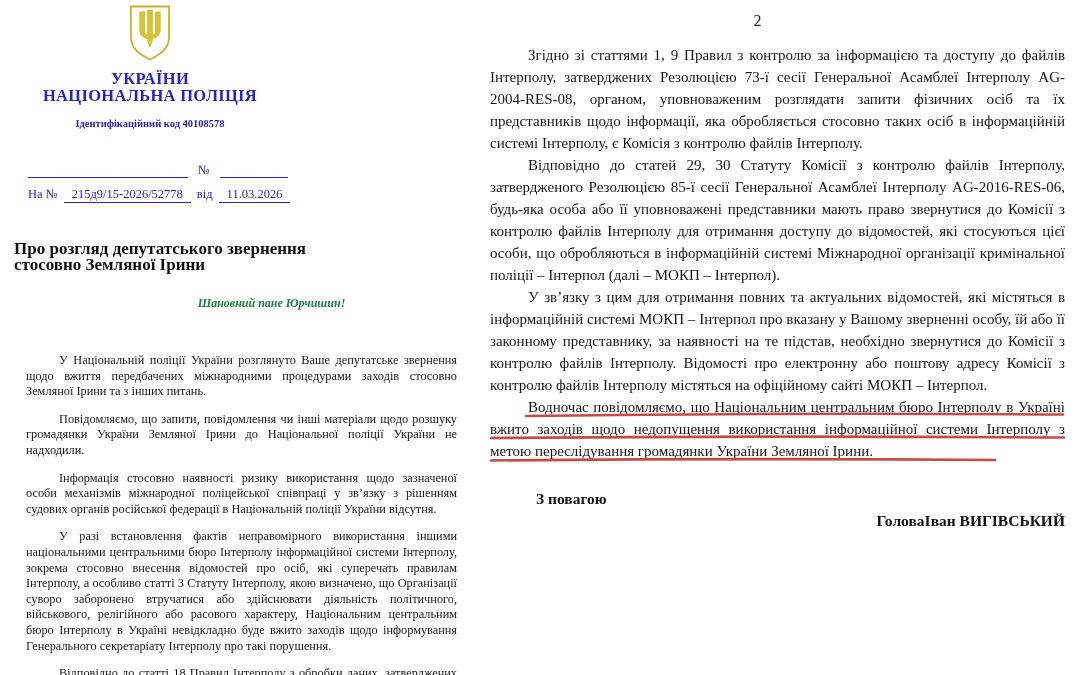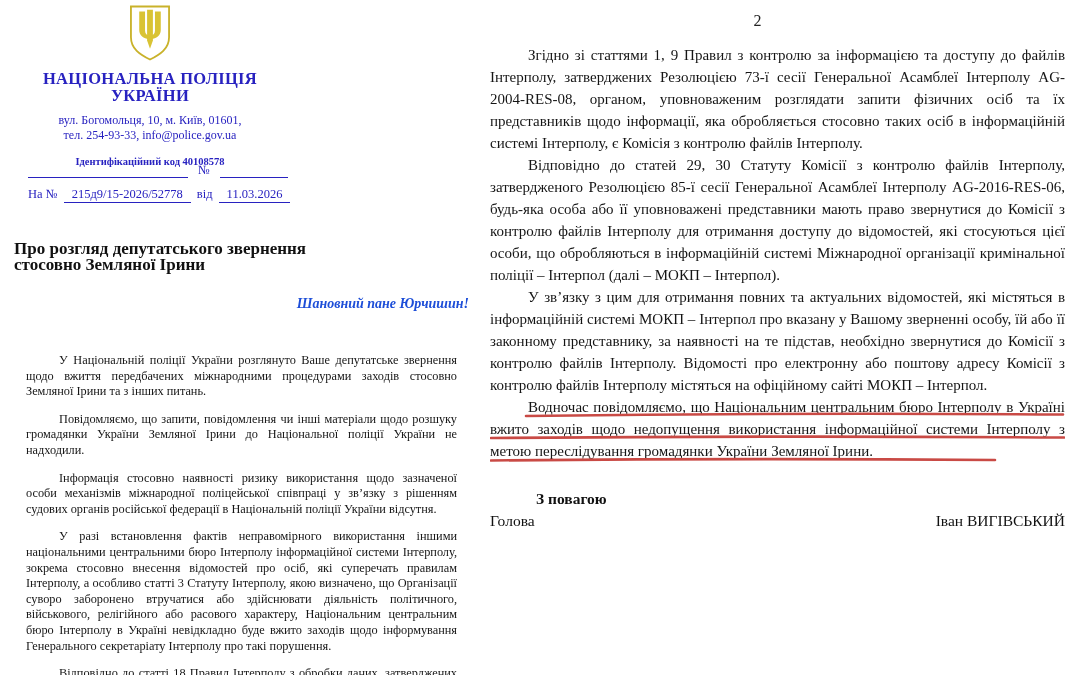--- a/index.html
+++ b/index.html
@@ -17,59 +17,55 @@
   .recipient{position:absolute;right:4px;top:40px;width:188px;font-size:13.5px;line-height:19px;color:#111;}
   .recipient .r1{font-weight:bold;word-spacing:6px;}
   .recipient .r3{font-weight:bold;}
   .refline1{position:absolute;left:14px;top:163px;font-size:12.5px;color:#2822c0;white-space:nowrap;}
   .refline2{position:absolute;left:14px;top:187px;font-size:12.5px;color:#2822c0;white-space:nowrap;}
   .blank{display:inline-block;border-bottom:1.2px solid #2822c0;height:13px;vertical-align:bottom;}
   .b1{width:160px;margin-right:10px;}
   .b2{width:68px;margin-left:10px;}
   .uval{display:inline-block;border-bottom:1.2px solid #2822c0;padding:0 8px;margin:0 6px;}
   .subject{position:absolute;left:0;top:241px;font-weight:bold;font-size:17px;line-height:16px;color:#111;}
-  .greeting{position:absolute;left:60px;right:0;top:296px;text-align:right;font-weight:bold;font-style:italic;font-size:14px;color:#1d4ed8;}
+  .greeting{position:absolute;left:60px;right:0;top:296px;text-align:center;font-weight:bold;font-style:italic;font-size:12px;color:#15803d;}
   .body1{position:absolute;left:0;top:341px;width:455px;}
   .body1 p{margin:12px;font-size:12.3px;line-height:15.6px;text-align:justify;text-indent:33px;color:#151515;}
   
   .page2{position:absolute;left:490px;top:0;width:575px;height:675px;}
   .pageno{position:absolute;top:12px;left:0;width:535px;text-align:center;font-size:16px;color:#222;}
   .body2{position:absolute;left:0;top:44px;width:575px;}
   .body2 p{margin:0;font-size:15px;line-height:22px;text-align:justify;text-indent:38px;color:#151515;}
   .hl-wrap{position:relative;}
   .hl-underline{position:absolute;left:0;top:0;width:575px;height:66px;pointer-events:none;}
   .closing{margin-top:26px;font-size:15.5px;color:#111;}
   .closing .sal{font-weight:bold;margin-left:46px;line-height:22px;}
-  .closing .row{display:flex;justify-content:space-between;font-weight:normal;line-height:22px;gap:7px;}
+  .closing .row{display:flex;justify-content:flex-end;font-weight:bold;line-height:22px;}
 </style>
 </head>
 <body>
 
 <div class="canvas">
 
   <div class="page1">
 
     <div class="letterhead-left">
       <span class="logo">
         <svg width="48" height="58" viewBox="0 0 56 70">
           <path d="M5 3 H51 V40 C51 54 40 61 28 67 C16 61 5 54 5 40 Z" fill="#ffffff" stroke="#c9b22a" stroke-width="2.2"></path>
           <g fill="#d9c334">
             <path d="M15 9 h7 v23 c0 3.5 2 5.5 4.5 6 v4.5 c-6 -0.5 -11.5 -4.5 -11.5 -11 z"></path>
             <path d="M41 9 h-7 v23 c0 3.5 -2 5.5 -4.5 6 v4.5 c6 -0.5 11.5 -4.5 11.5 -11 z"></path>
             <path d="M24.5 7 h7 v37 l-3.5 10 l-3.5 -10 z"></path>
           </g>
         </svg>
       </span>
       <div class="org-name">
+        <div>УКРАЇНИ</div>
         <div>НАЦІОНАЛЬНА ПОЛІЦІЯ</div>
-        <div>УКРАЇНИ</div>
-      </div>
-      <div class="lh-address">
-        <div>вул. Богомольця, 10, м. Київ, 01601,</div>
-        <div>тел. 254-93-33, info@police.gov.ua</div>
       </div>
       <div class="lh-idcode">Ідентифікаційний код 40108578</div>
     </div>
 
 
     <div class="refline1">
       <span class="blank b1"></span><span>№</span><span class="blank b2"></span>
     </div>
 
     <div class="refline2">

